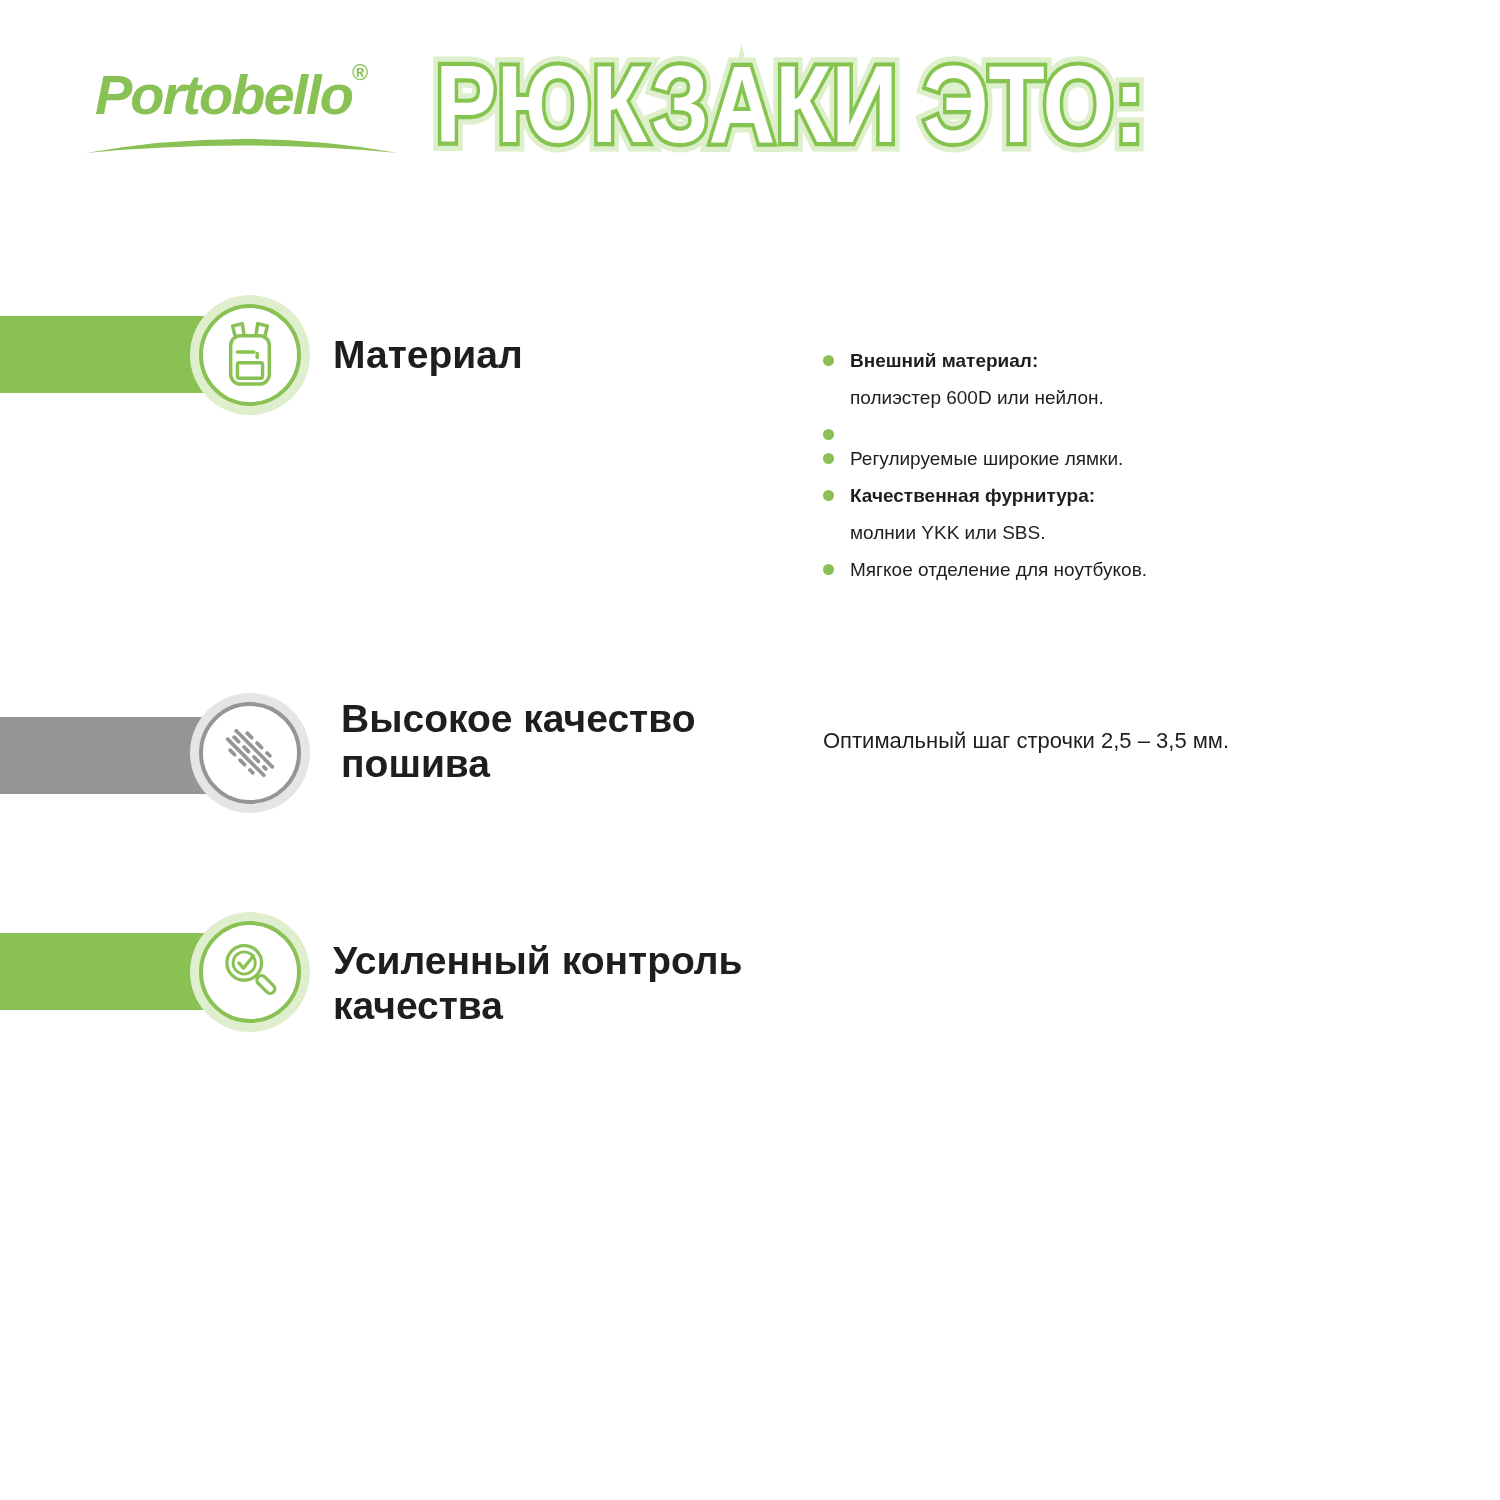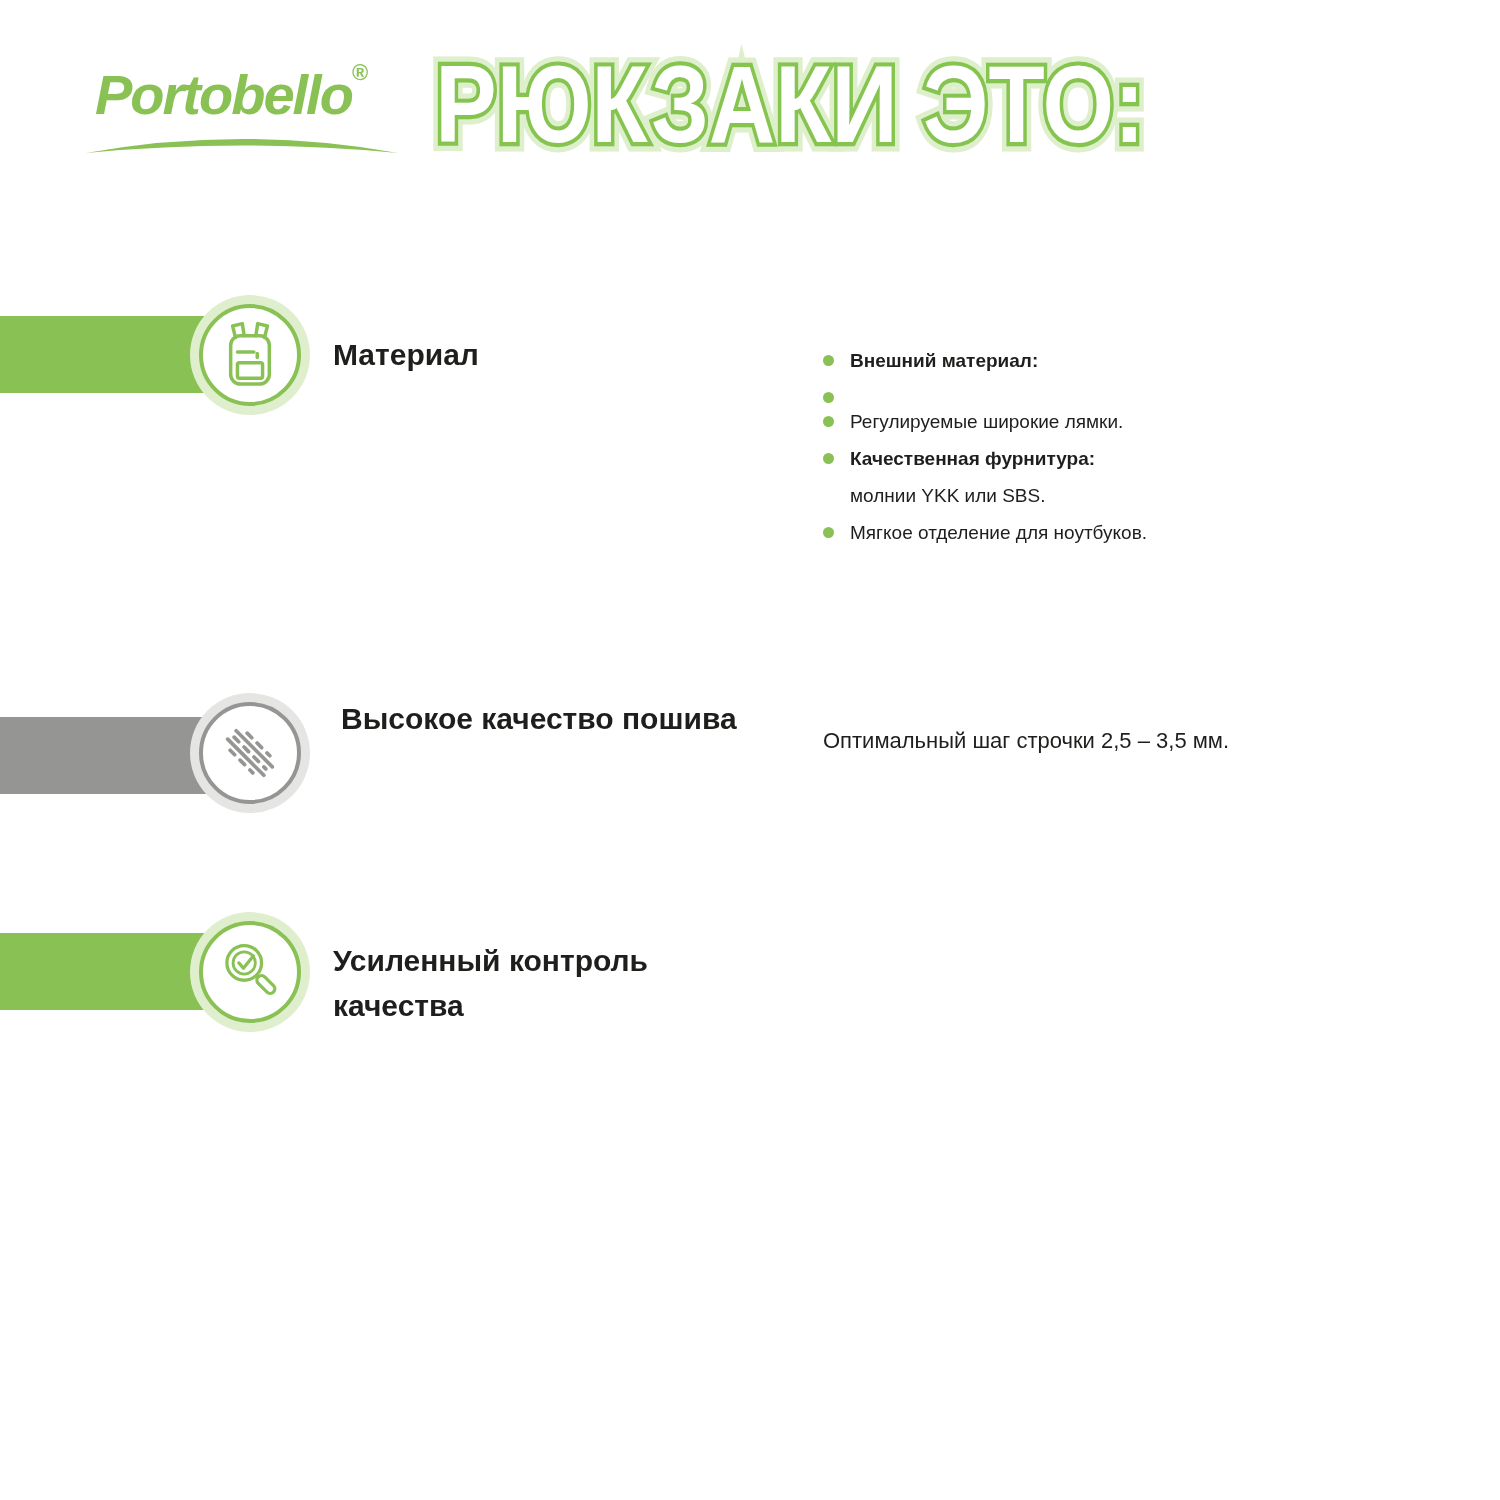--- a/index.html
+++ b/index.html
@@ -41,21 +41,21 @@
     position:absolute; left:199px; width:94px; height:94px;
     background:#ffffff; border-radius:50%;
     display:flex; align-items:center; justify-content:center;
   }
   .icon-circle.green { border:4px solid #8AC155; box-shadow:0 0 0 9px #DFEFCE; }
   .icon-circle.gray  { border:4px solid #959594; box-shadow:0 0 0 9px #E5E5E4; }
 
   
   .heading {
     position:absolute; left:333px; width:450px;
-    font-size:30px; font-weight:bold; line-height:45px; color:#1E1E1C;
+    font-size:39px; font-weight:bold; line-height:45px; color:#1E1E1C;
   }
 
   
   .bullets { position:absolute; left:823px; top:342px; width:620px; }
   .li { display:flex; align-items:flex-start; }
   .dot {
     flex:0 0 auto; width:11px; height:11px; border-radius:50%;
     background:#8AC155; margin:13px 16px 0 0;
   }
   .li-text { font-size:19px; line-height:37px; color:#1E1E1C; }
@@ -99,21 +99,21 @@
         <path d="M37.5,33.5 v4"></path>
         <rect x="17" y="43" width="26" height="16" rx="2"></rect>
       </svg>
     </span>
   </div>
   <div class="heading" style="top:332px;">Материал</div>
 
   <div class="bullets">
     <div class="li">
       <span class="dot"></span>
-      <div class="li-text"><strong>Внешний материал:</strong><br></div>
+      <div class="li-text"><strong>Внешний материал:</strong><br><span>полиэстер 600D или нейлон.</span></div>
     </div>
     <div class="li">
       <span class="dot"></span>
     </div>
     <div class="li">
       <span class="dot"></span>
       <div class="li-text">Регулируемые широкие лямки.</div>
     </div>
     <div class="li">
       <span class="dot"></span>

